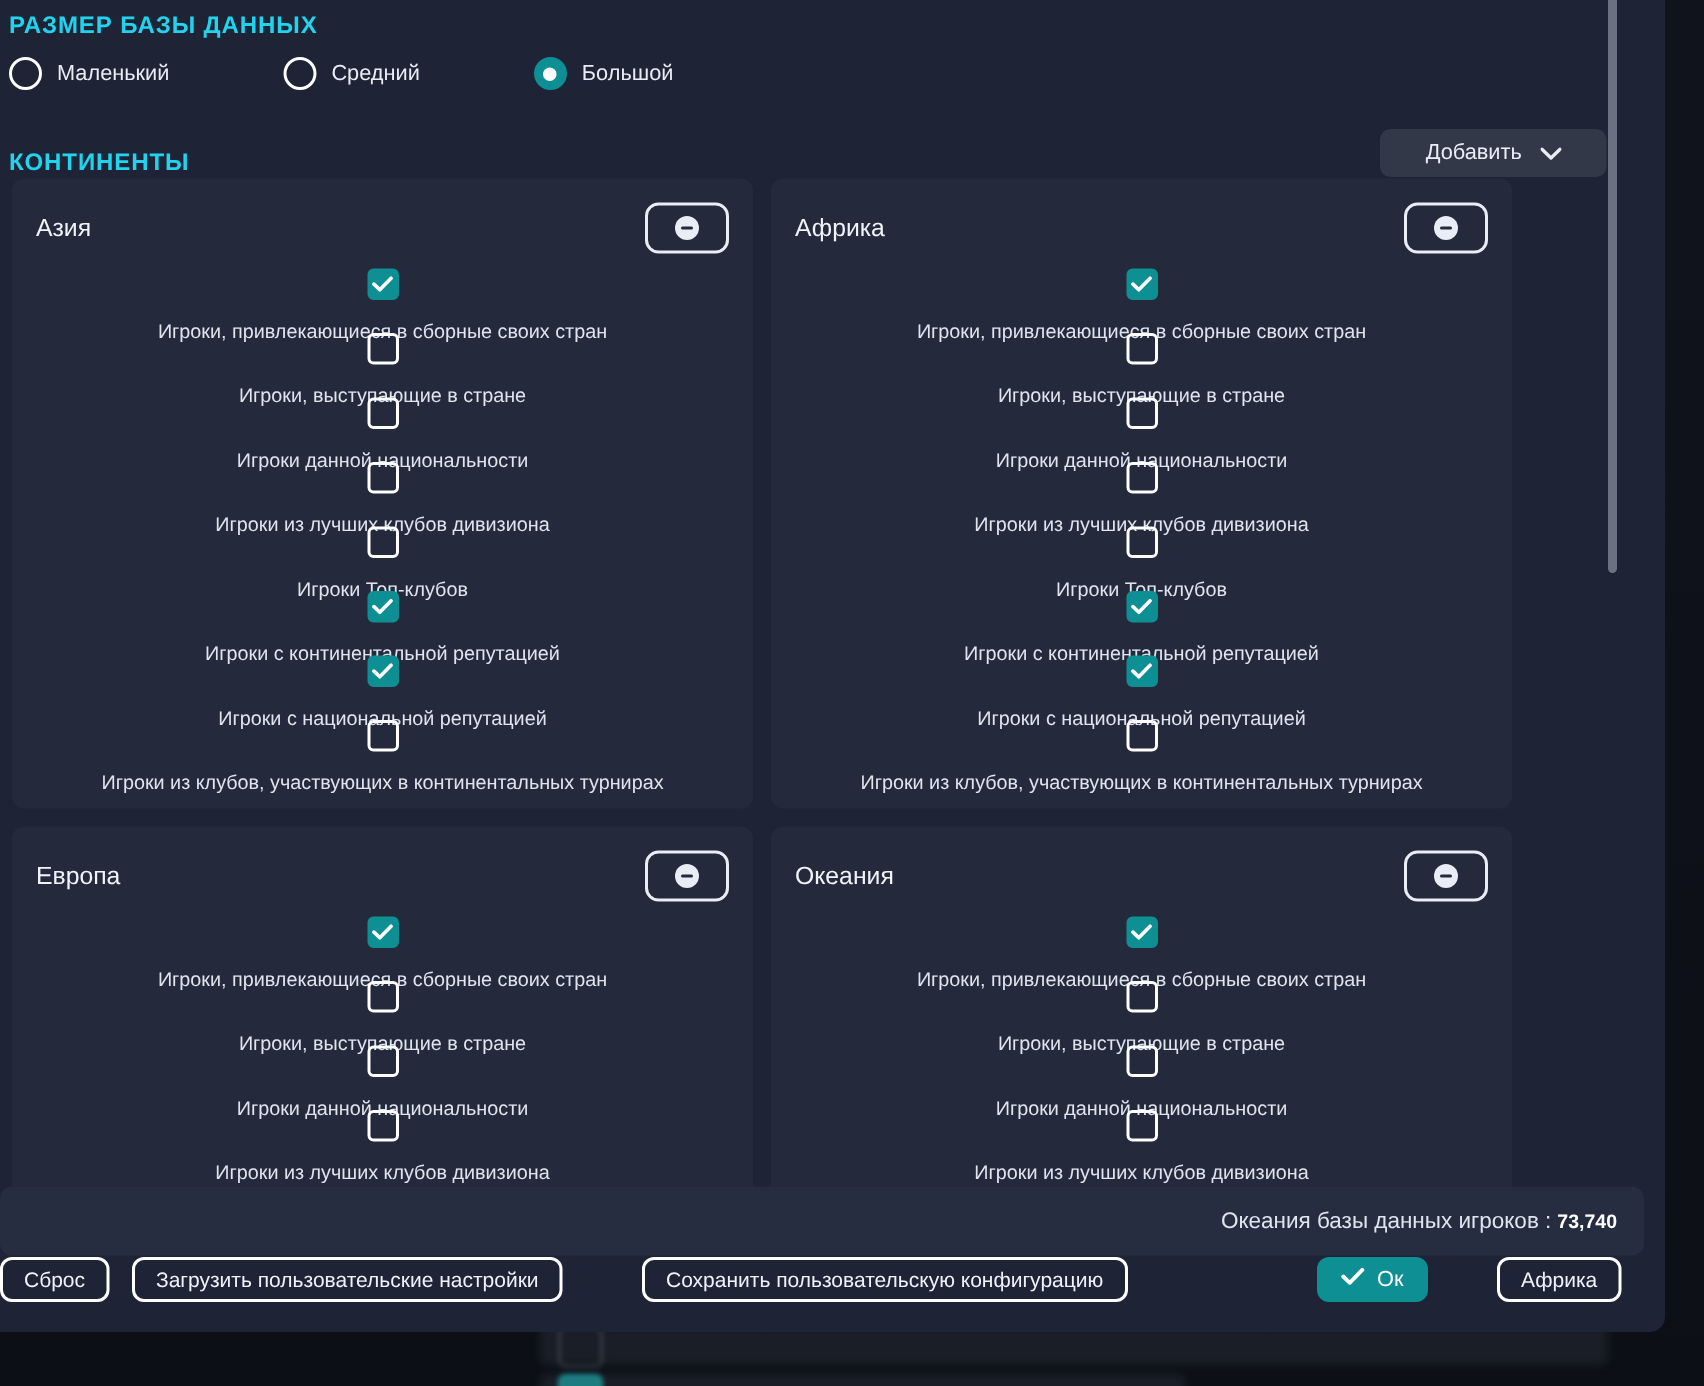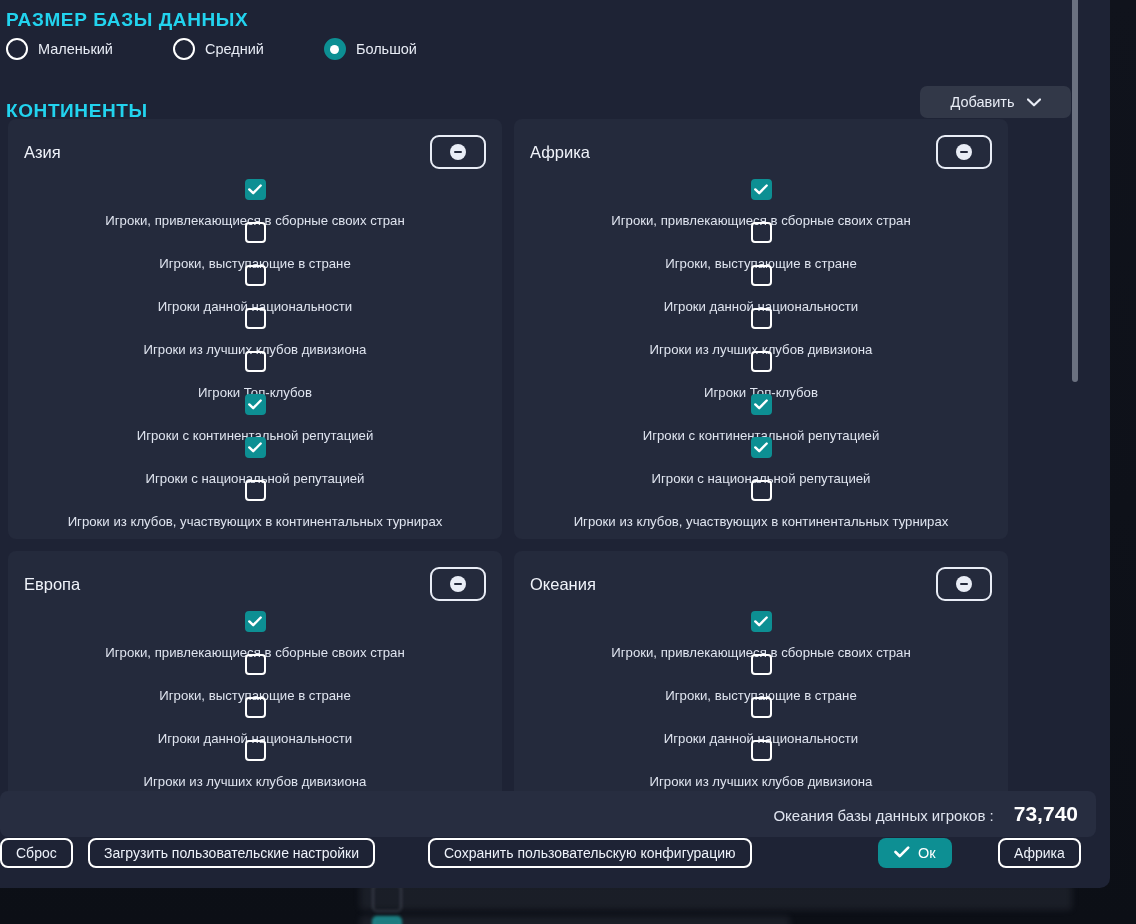--- a/index.html
+++ b/index.html
@@ -39,29 +39,29 @@
 
   
   #scroll-area {
     position: absolute; left: 14px; top: 14px;
     width: 1096px; height: 791px;
     overflow: hidden;
   }
 
   .section-title {
     color: #22d3ee;
-    font-size: 19px;
+    font-size: 16px;
     font-weight: bold;
     letter-spacing: .6px;
     text-transform: uppercase;
   }
 
   
   #db-size-title { position: absolute; left: 6px; top: 9px; }
-  #radio-row { position: absolute; left: 6px; top: 38px; display: flex; align-items: center; gap: 0; }
+  #radio-row { position: absolute; left: 6px; top: 38px; display: flex; align-items: center; gap: 16px; }
   .radio-opt { display: flex; align-items: center; gap: 10px; margin-right: 60px; cursor: pointer; }
   .radio-mark {
     width: 22px; height: 22px; border-radius: 50%;
     border: 2.5px solid #ffffff; background: transparent;
     display: flex; align-items: center; justify-content: center;
     flex: none;
   }
   .radio-opt.selected .radio-mark { background: #0d8f93; border-color: #0d8f93; }
   .radio-dot { width: 9px; height: 9px; border-radius: 50%; background: #fff; display: none; }
   .radio-opt.selected .radio-dot { display: block; }
@@ -144,21 +144,21 @@
   
   #footer-bar {
     position: absolute; left: 14px; top: 805px;
     width: 1096px; height: 46px;
     background: #272d40; border-radius: 8px;
   }
   #db-count-line {
     position: absolute; right: 18px; top: 50%; transform: translateY(-50%);
     color: #dfe4ef; font-size: 15px; white-space: nowrap;
   }
-  #db-count-line b { color: #ffffff; font-size: 21px; font-weight: bold; margin-left: 20px; }
+  #db-count-line b { color: #ffffff; font-size: 13px; font-weight: bold; margin-left: 4px; }
 
   
   #action-bar {
     position: absolute; left: 0; top: 852px;
     width: 1124px; height: 50px;
   }
   .btn-outline {
     position: absolute; top: 0;
     height: 30px;
     border: 2px solid #ffffff; border-radius: 8px;

